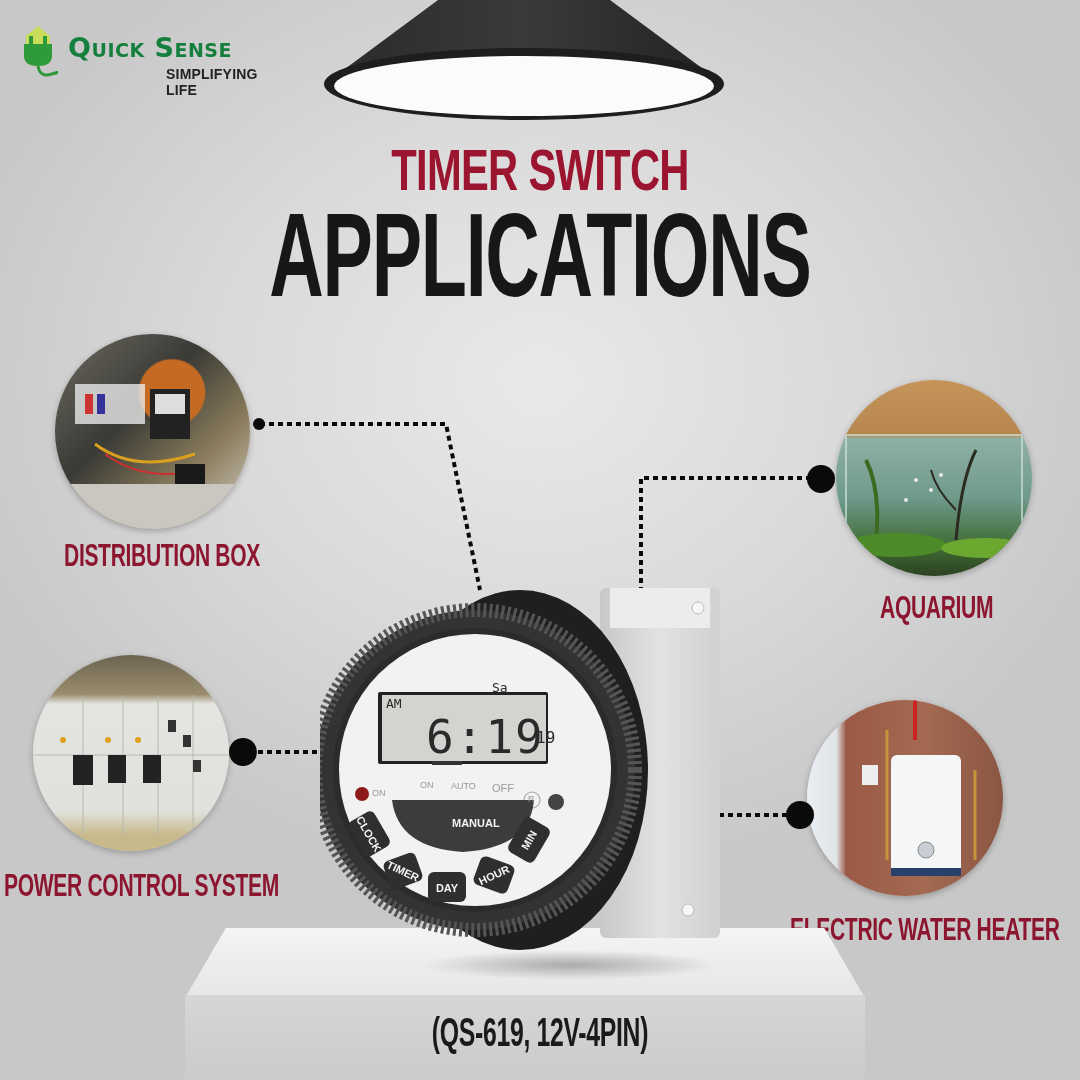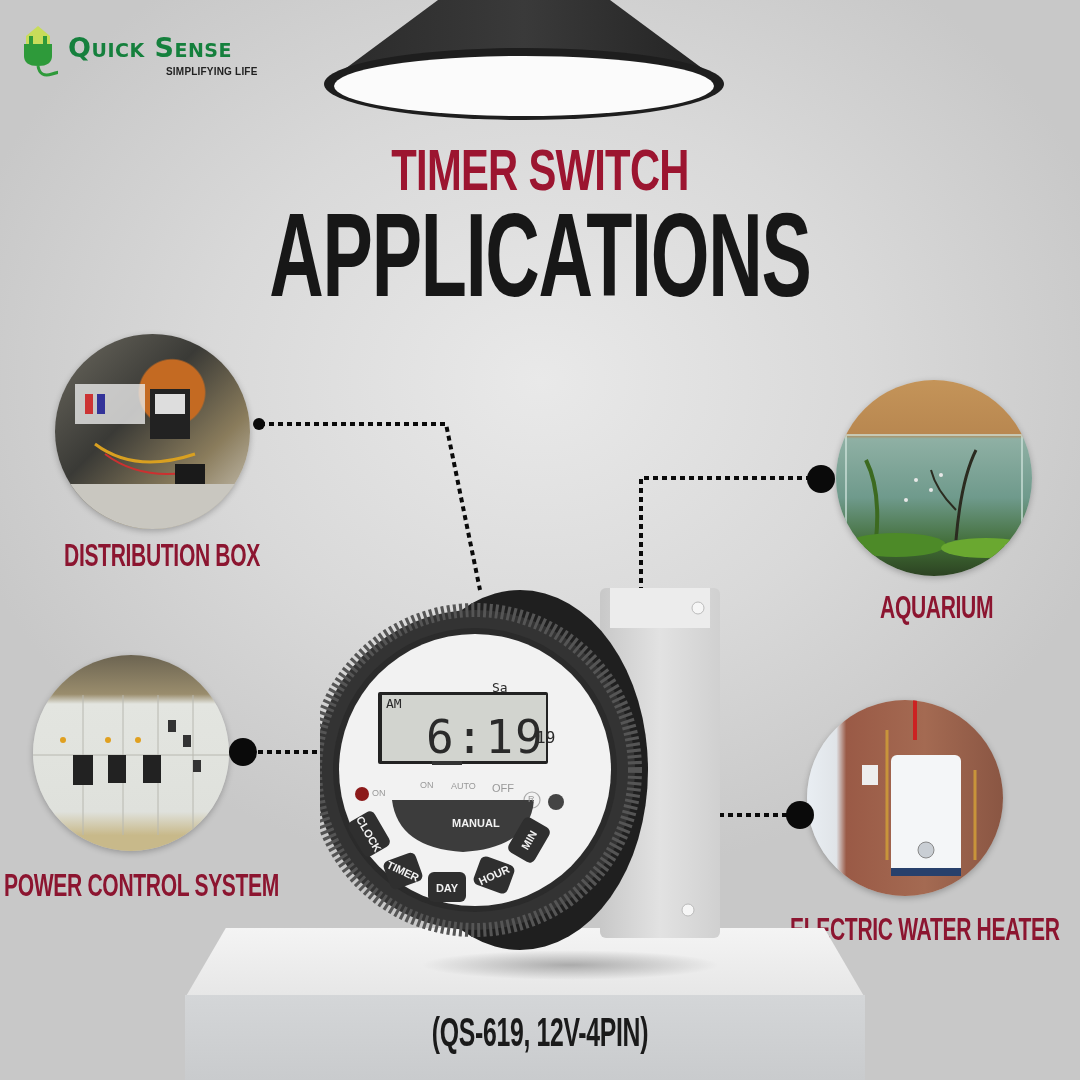--- a/index.html
+++ b/index.html
@@ -14,21 +14,21 @@
 
   
   .logo { left: 18px; top: 22px; width: 250px; height: 60px; }
   .logo-plug { left: 0; top: 0; width: 40px; height: 60px; }
   .logo-title {
     left: 50px; top: 10px; color: #15803d; font-weight: bold;
     font-size: 27px; letter-spacing: 0.5px; font-variant: small-caps;
     font-family: "DejaVu Sans", sans-serif;
   }
   .logo-sub {
-    left: 148px; top: 44px; color: #222; font-size: 10px; font-weight: bold;
+    left: 148px; top: 44px; color: #222; font-size: 14px; font-weight: bold;
     letter-spacing: 0.2px; font-family: "Liberation Sans", sans-serif;
   }
 
   
   .lamp { left: 318px; top: 0; width: 412px; height: 122px; }
 
   
   .headline-1 {
     left: 0; width: 1080px; top: 136px; text-align: center;
     color: #9c1530; font-family: "Liberation Sans Narrow", "Liberation Sans", sans-serif;

